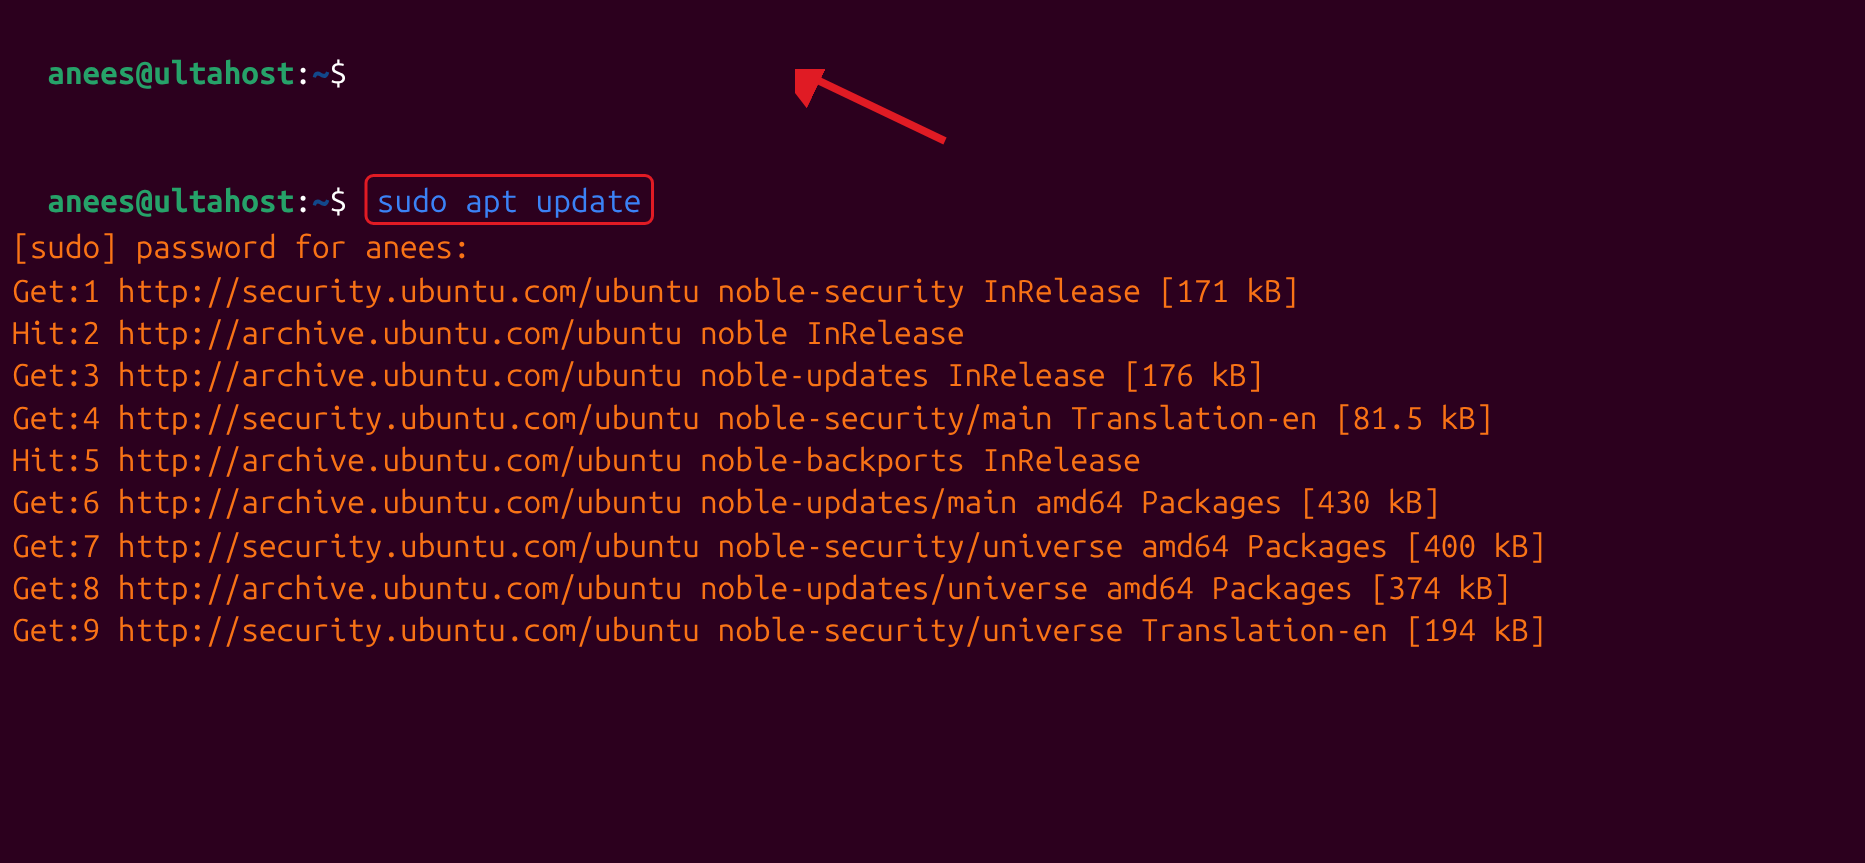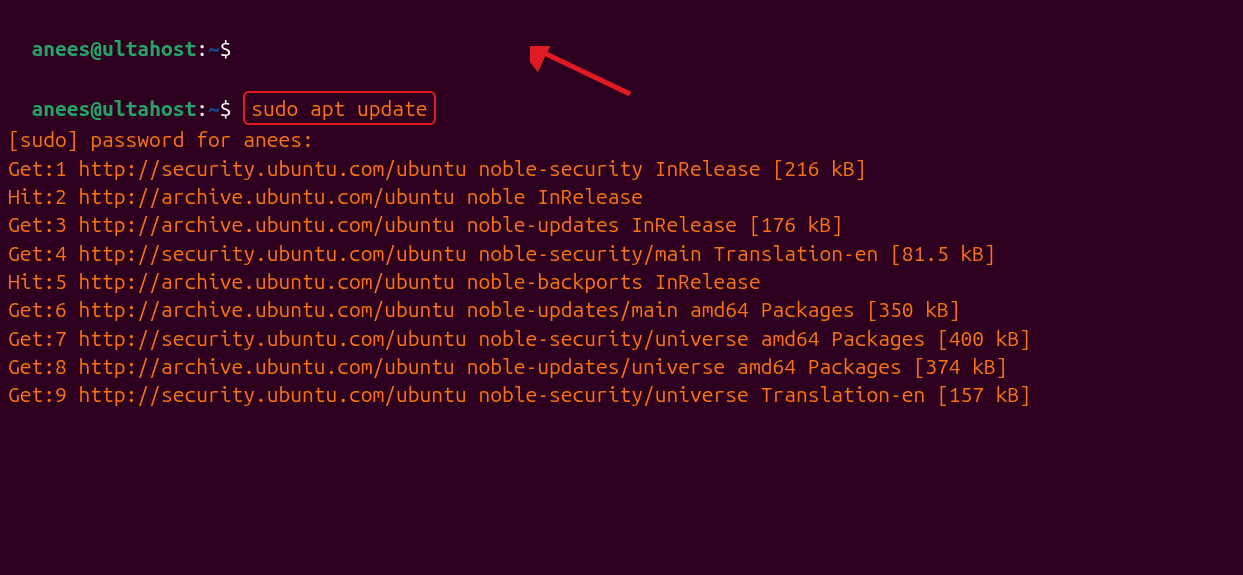--- a/index.html
+++ b/index.html
@@ -35,22 +35,23 @@
       color: #12488b;
       font-weight: bold;
     }
     .prompt-dollar {
       color: #ffffff;
     }
     .cmd-highlight {
       border: 2px solid #e01b24;
       border-radius: 6px;
       padding: 1px 6px;
-      color: #f97316;
+      color: #3b82f6;
       display: inline-block;
+      margin-top: 25px;
     }
     .output {
       color: #f97316;
     }
     .arrow {
       position: absolute;
       top: 46px;
       left: 530px;
       pointer-events: none;
     }
@@ -60,29 +61,29 @@
 
 <div class="line">
   <span class="prompt-user">anees@ultahost</span><span class="prompt-separator">:</span><span class="prompt-path">~</span><span class="prompt-dollar">$</span>
 </div>
 
 <div class="line">
   <span class="prompt-user">anees@ultahost</span><span class="prompt-separator">:</span><span class="prompt-path">~</span><span class="prompt-dollar">$</span> <span class="cmd-highlight">sudo apt update</span>
 </div>
 
 <div class="line output">[sudo] password for anees:</div>
-<div class="line output">Get:1 http://security.ubuntu.com/ubuntu noble-security InRelease [216 kB]</div>
+<div class="line output">Get:1 http://security.ubuntu.com/ubuntu noble-security InRelease [171 kB]</div>
 <div class="line output">Hit:2 http://archive.ubuntu.com/ubuntu noble InRelease</div>
 <div class="line output">Get:3 http://archive.ubuntu.com/ubuntu noble-updates InRelease [176 kB]</div>
 <div class="line output">Get:4 http://security.ubuntu.com/ubuntu noble-security/main Translation-en [81.5 kB]</div>
 <div class="line output">Hit:5 http://archive.ubuntu.com/ubuntu noble-backports InRelease</div>
-<div class="line output">Get:6 http://archive.ubuntu.com/ubuntu noble-updates/main amd64 Packages [350 kB]</div>
+<div class="line output">Get:6 http://archive.ubuntu.com/ubuntu noble-updates/main amd64 Packages [430 kB]</div>
 <div class="line output">Get:7 http://security.ubuntu.com/ubuntu noble-security/universe amd64 Packages [400 kB]</div>
 <div class="line output">Get:8 http://archive.ubuntu.com/ubuntu noble-updates/universe amd64 Packages [374 kB]</div>
-<div class="line output">Get:9 http://security.ubuntu.com/ubuntu noble-security/universe Translation-en [157 kB]</div>
+<div class="line output">Get:9 http://security.ubuntu.com/ubuntu noble-security/universe Translation-en [194 kB]</div>
 
 <svg class="arrow" width="110" height="60" viewBox="0 0 110 60">
   <defs>
     <marker id="arrowhead" markerWidth="8" markerHeight="8" refX="1" refY="4" orient="auto">
       <polygon points="0 0, 8 4, 0 8" fill="#e01b24"></polygon>
     </marker>
   </defs>
   <line x1="100" y1="48" x2="12" y2="6" stroke="#e01b24" stroke-width="5" marker-end="url(#arrowhead)"></line>
 </svg>
 

